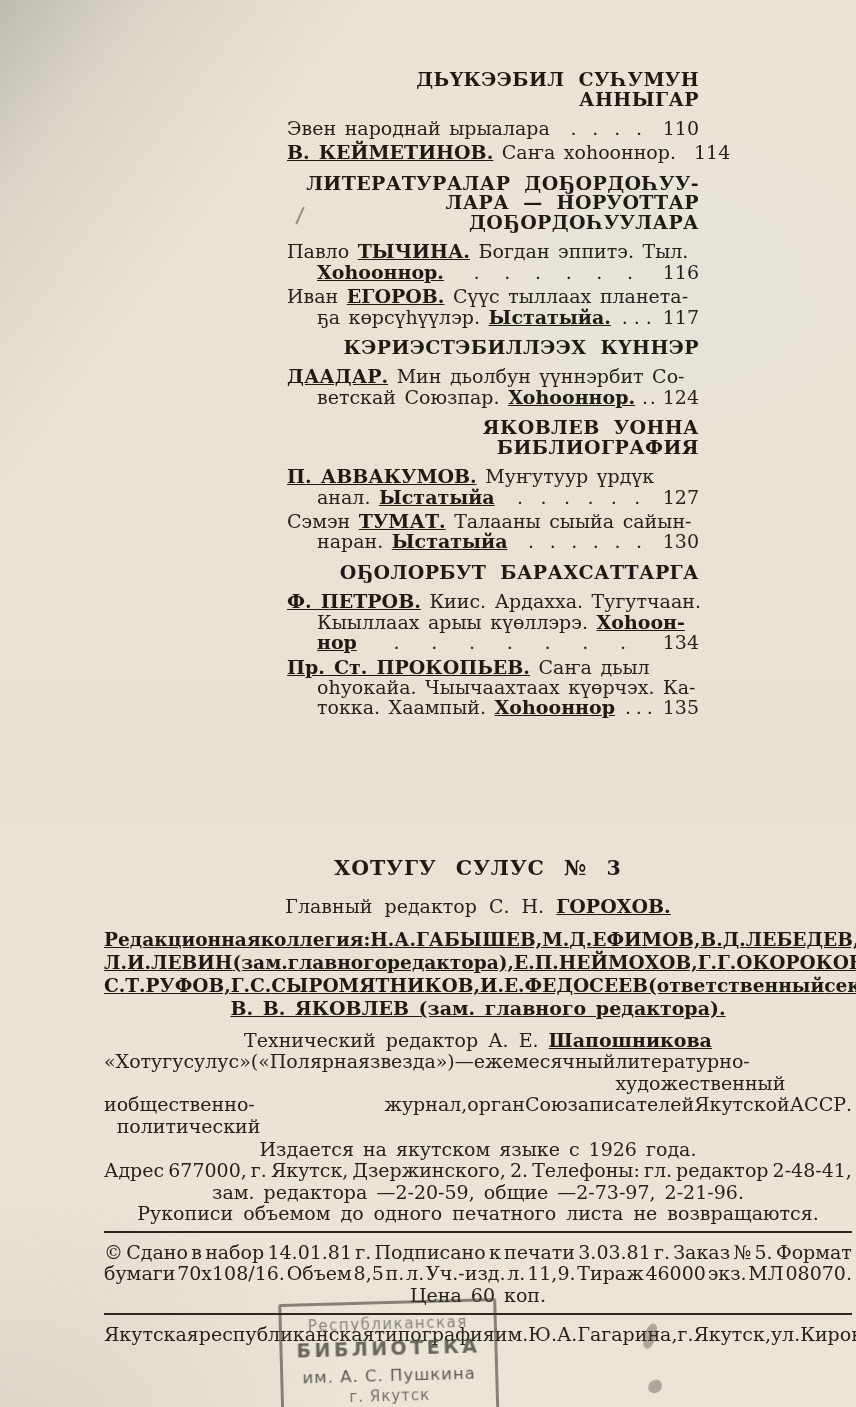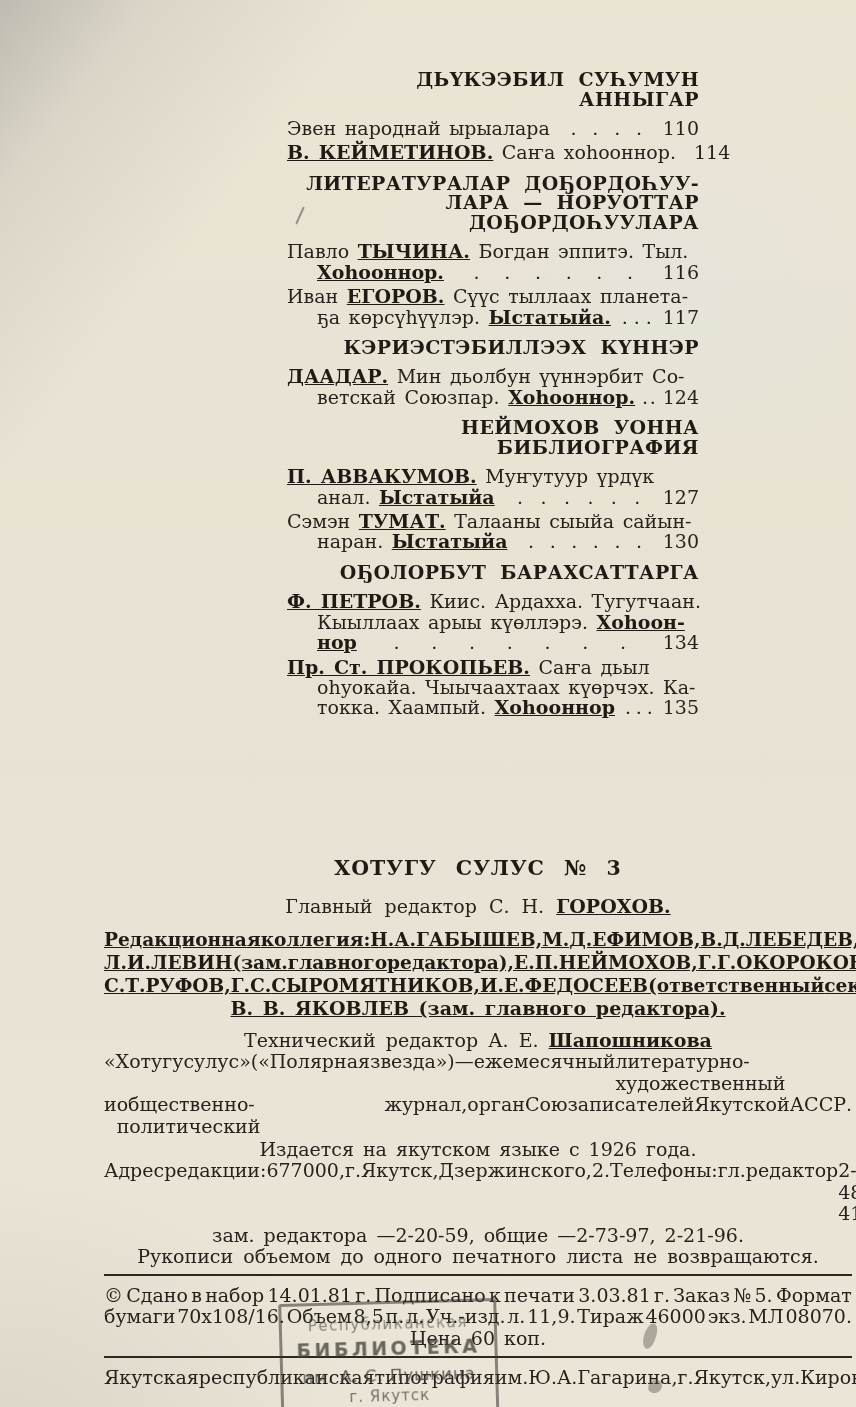--- a/index.html
+++ b/index.html
@@ -136,21 +136,21 @@
         <div class="toc-line ind">
           <span class="t"><span>ветскай Союзпар. </span><span class="b">Хоһооннор.</span></span>
           <span class="leader">
             <i>.</i>
             <i>.</i>
           </span>
           <span class="pg">124</span>
         </div>
       </div>
       <div class="toc-heading">
-        <div><span>НЕЙМОХОВ УОННА</span></div>
+        <div><span>ЯКОВЛЕВ УОННА</span></div>
         <div><span>БИБЛИОГРАФИЯ</span></div>
       </div>
       <div class="toc-entry">
         <div class="toc-line">
           <span class="t"><span class="b">П. АВВАКУМОВ.</span><span> Муҥутуур үрдүк</span></span>
         </div>
         <div class="toc-line ind">
           <span class="t"><span>анал. </span><span class="b">Ыстатыйа</span></span>
           <span class="leader">
             <i>.</i>
@@ -283,21 +283,20 @@
         <span>журнал,</span>
         <span>орган</span>
         <span>Союза</span>
         <span>писателей</span>
         <span>Якутской</span>
         <span>АССР.</span>
       </div>
       <div class="line izd"><span>Издается на якутском языке с 1926 года.</span></div>
       <div class="line addr justify">
         <span>Адрес</span>
-        <span>редакции:</span>
         <span>677000,</span>
         <span>г.</span>
         <span>Якутск,</span>
         <span>Дзержинского,</span>
         <span>2.</span>
         <span>Телефоны:</span>
         <span>гл.</span>
         <span>редактор</span>
         <span>2-48-41,</span>
       </div>

